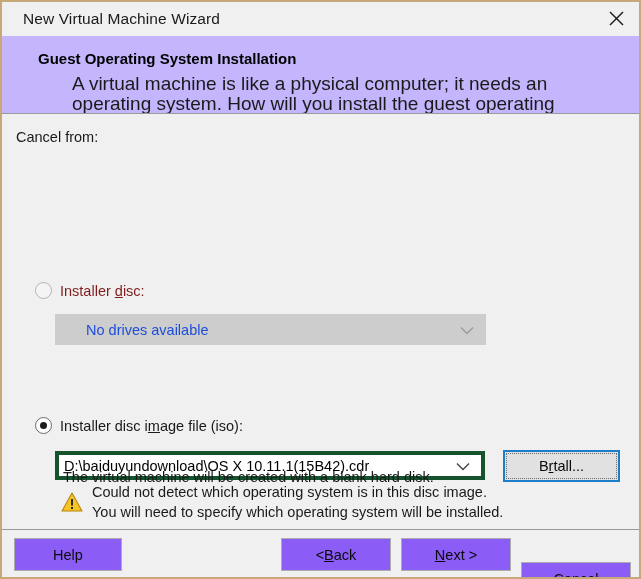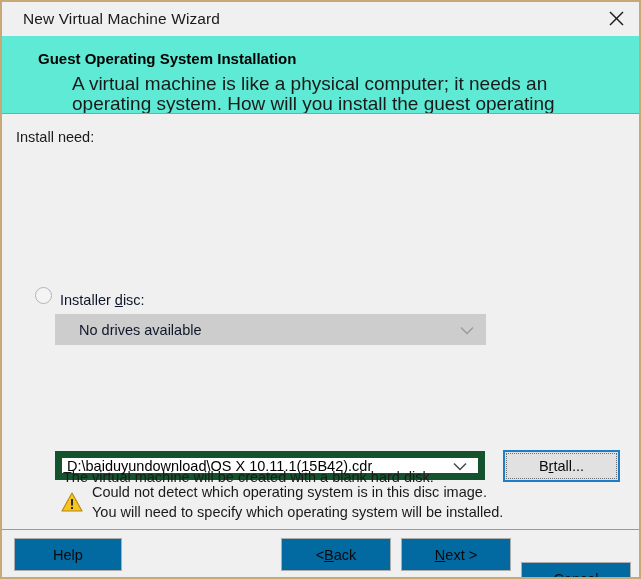--- a/index.html
+++ b/index.html
@@ -49,21 +49,21 @@
     cursor: default;
   }
   .close-btn svg { display: block; }
 
   
   .header {
     position: absolute;
     left: 0; top: 34px;
     width: 100%;
     height: 77px;
-    background: #5eead4;
+    background: #c4b5fd;
   }
   .header-title {
     position: absolute;
     left: 36px; top: 14px;
     font-size: 15px;
     font-weight: bold;
     color: #000;
     white-space: nowrap;
   }
   .header-desc {
@@ -127,57 +127,57 @@
     width: 7px; height: 7px;
     border-radius: 50%;
     background: #1b1b1b;
   }
   .radio-label {
     margin-left: 8px;
     font-size: 14.5px;
     color: #1a1a1a;
     white-space: nowrap;
   }
-  .radio-label.disabled { color: #0f172a; margin-top: 10px; }
+  .radio-label.disabled { color: #7f1d1d; }
   .radio-label u { text-decoration: underline; }
 
   
   .combo-disabled {
     position: absolute;
     left: 53px; top: 200px;
     width: 431px;
     height: 31px;
     box-sizing: border-box;
     background: #cdcdcd;
     border: 1px solid #cdcdcd;
     display: flex;
     align-items: center;
   }
   .combo-disabled .combo-text {
-    margin-left: 23px;
-    font-size: 14.5px;
-    color: #0f172a;
+    margin-left: 30px;
+    font-size: 14.5px;
+    color: #1d4ed8;
     white-space: nowrap;
   }
   .combo-arrow {
     position: absolute;
     right: 11px;
     top: 50%;
     transform: translateY(-50%);
   }
 
   
   .combo-edit {
     position: absolute;
     left: 53px; top: 337px;
     width: 430px;
     height: 29px;
     box-sizing: border-box;
     background: #ffffff;
-    border: 7px solid #14532d;
+    border: 4px solid #14532d;
     display: flex;
     align-items: center;
   }
   .combo-edit .combo-text {
     margin-left: 5px;
     font-size: 14.5px;
     color: #000;
     white-space: nowrap;
     overflow: hidden;
   }
@@ -237,21 +237,21 @@
     position: absolute;
     left: 0; top: 528px;
     width: 100%;
     height: 49px;
     background: #f0f0f0;
   }
   .btn {
     position: absolute;
     box-sizing: border-box;
     height: 33px;
-    background: #0369a1;
+    background: #8b5cf6;
     border: 1px solid #adadad;
     display: flex;
     align-items: center;
     justify-content: center;
     font-size: 14.5px;
     color: #0a0a0a;
     cursor: default;
     white-space: nowrap;
   }
   .btn u { text-decoration: underline; }
@@ -278,36 +278,40 @@
   </div>
 
   <div class="header">
     <div class="header-title">Guest Operating System Installation</div>
     <div class="header-desc">A virtual machine is like a physical computer; it needs an operating system. How will you install the guest operating system?</div>
   </div>
   <div class="sep sep-top"></div>
 
   <div class="body">
 
-    <div class="install-from">Install need:</div>
+    <div class="install-from">Cancel from:</div>
 
     <div class="radio-row" style="left:33px; top:168px;">
       <span class="radio disabled"></span>
       <span class="radio-label disabled"><span>Installer </span><u>d</u><span>isc:</span></span>
     </div>
 
     <div class="combo-disabled">
       <span class="combo-text">No drives available</span>
       <span class="combo-arrow">
         <svg width="14" height="9" viewBox="0 0 14 9">
           <polyline points="1,1.5 7,7.5 13,1.5" fill="none" stroke="#9b9b9b" stroke-width="1.4"></polyline>
         </svg>
       </span>
     </div>
 
+    <div class="radio-row" style="left:33px; top:303px;">
+      <span class="radio checked"></span>
+      <span class="radio-label"><span>Installer disc i</span><u>m</u><span>age file (iso):</span></span>
+    </div>
 
     <div class="combo-edit">
       <span class="combo-text">D:\baiduyundownload\OS X 10.11.1(15B42).cdr</span>
       <span class="combo-arrow">
         <svg width="14" height="9" viewBox="0 0 14 9">
           <polyline points="1,1.5 7,7.5 13,1.5" fill="none" stroke="#454545" stroke-width="1.4"></polyline>
         </svg>
       </span>
     </div>
 

